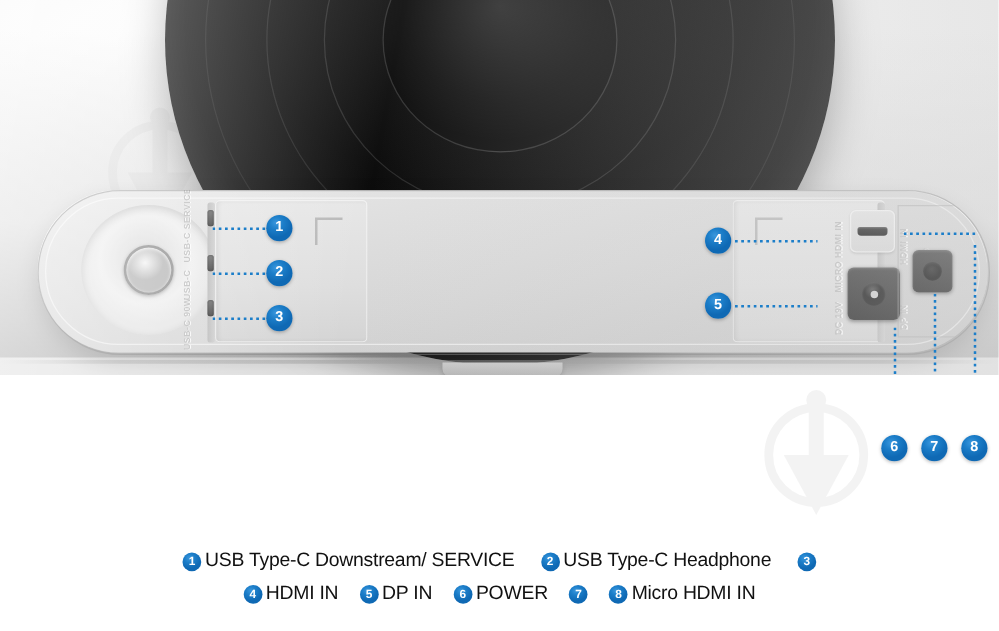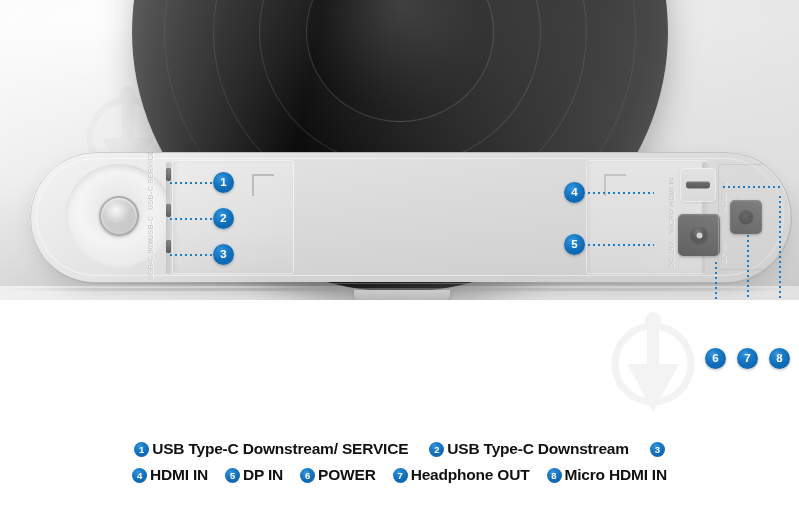--- a/index.html
+++ b/index.html
@@ -205,21 +205,21 @@
   .legend-row{display:flex;align-items:center;justify-content:center;}
   .legend-row.row1{gap:21px;}
   .legend-row.row2{gap:17px;}
   .legend-item{display:flex;align-items:center;gap:3px;}
   .legend-num{
     width:15px;height:15px;border-radius:50%;flex:0 0 auto;
     background:radial-gradient(60% 55% at 38% 30%, #3a97dd 0%, #1c7ec9 45%, #0f69b4 100%);
     color:#fff;font-size:9.5px;font-weight:700;line-height:15px;text-align:center;
   }
   .legend-text{
-    font-size:15.5px;font-weight:700;color:#111;letter-spacing:-.2px;white-space:nowrap;
+    font-size:15.5px;font-weight:400;color:#111;letter-spacing:-.2px;white-space:nowrap;
   }
 </style>
 </head>
 <body>
 
 <div id="stage">
 
   <div class="photo">
 
     <div class="screenback"></div>
@@ -322,21 +322,21 @@
 
   <div class="legend">
 
     <div class="legend-row row1">
       <div class="legend-item">
         <span class="legend-num">1</span>
         <span class="legend-text">USB Type-C Downstream/ SERVICE</span>
       </div>
       <div class="legend-item">
         <span class="legend-num">2</span>
-        <span class="legend-text">USB Type-C Downstream</span>
+        <span class="legend-text">USB Type-C Headphone</span>
       </div>
       <div class="legend-item">
         <span class="legend-num">3</span>
       </div>
     </div>
 
     <div class="legend-row row2">
       <div class="legend-item">
         <span class="legend-num">4</span>
         <span class="legend-text">HDMI IN</span>
@@ -344,21 +344,20 @@
       <div class="legend-item">
         <span class="legend-num">5</span>
         <span class="legend-text">DP IN</span>
       </div>
       <div class="legend-item">
         <span class="legend-num">6</span>
         <span class="legend-text">POWER</span>
       </div>
       <div class="legend-item">
         <span class="legend-num">7</span>
-        <span class="legend-text">Headphone OUT</span>
       </div>
       <div class="legend-item">
         <span class="legend-num">8</span>
         <span class="legend-text">Micro HDMI IN</span>
       </div>
     </div>
   </div>
 
   <div class="wm" style="left:607px;top:308px;">
     <svg width="92" height="108" viewBox="0 0 92 108" aria-hidden="true">

